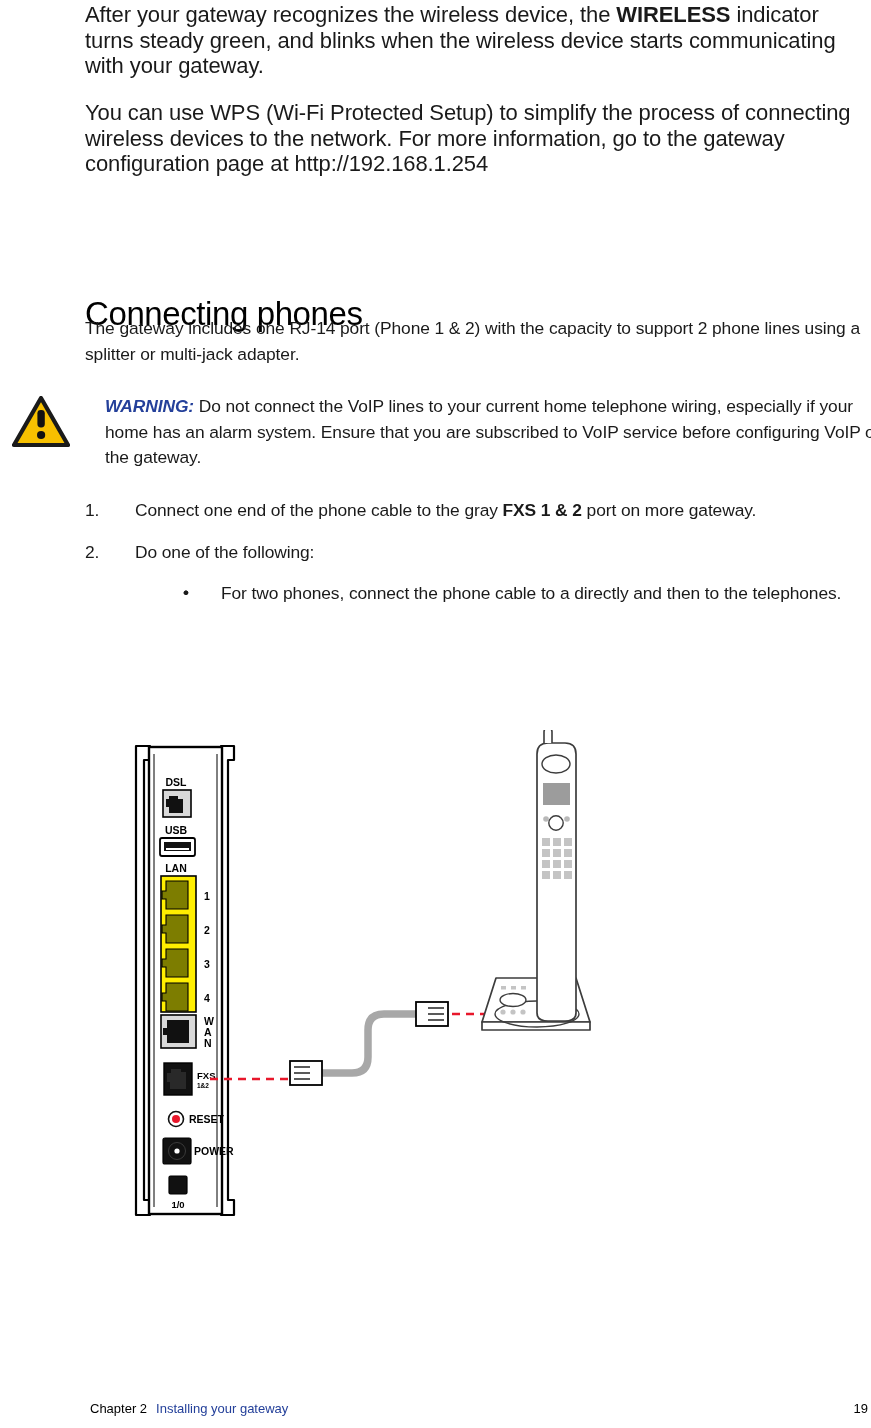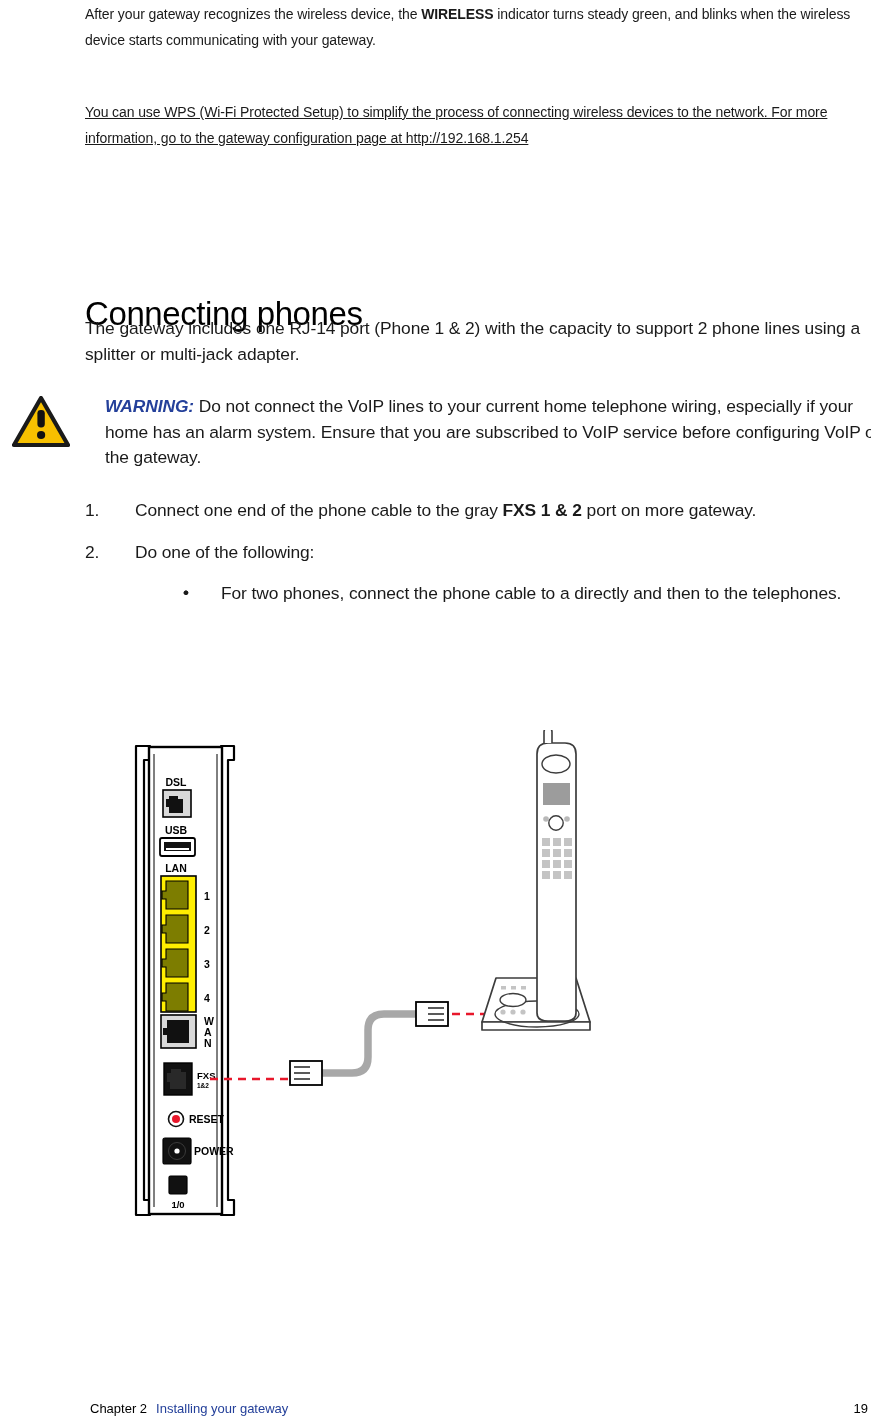--- a/index.html
+++ b/index.html
@@ -19,29 +19,29 @@
   .page {
     position: absolute;
     inset: 0;
   }
 
   
   .body-text {
     position: absolute;
     left: 85px;
     width: 786px;
-    font-size: 14px;
+    font-size: 22px;
     line-height: 25.5px;
     color: #1a1a1a;
     letter-spacing: -0.1px;
   }
   .body-text b { font-weight: bold; }
 
   .para-1 { top: 2px; }
-  .para-2 { top: 100px; text-decoration: underline; }
+  .para-2 { top: 100px; }
 
   
   .section-heading {
     position: absolute;
     left: 85px;
     top: 272px;
     font-size: 33px;
     line-height: 40px;
     font-weight: normal;
     color: #000000;

